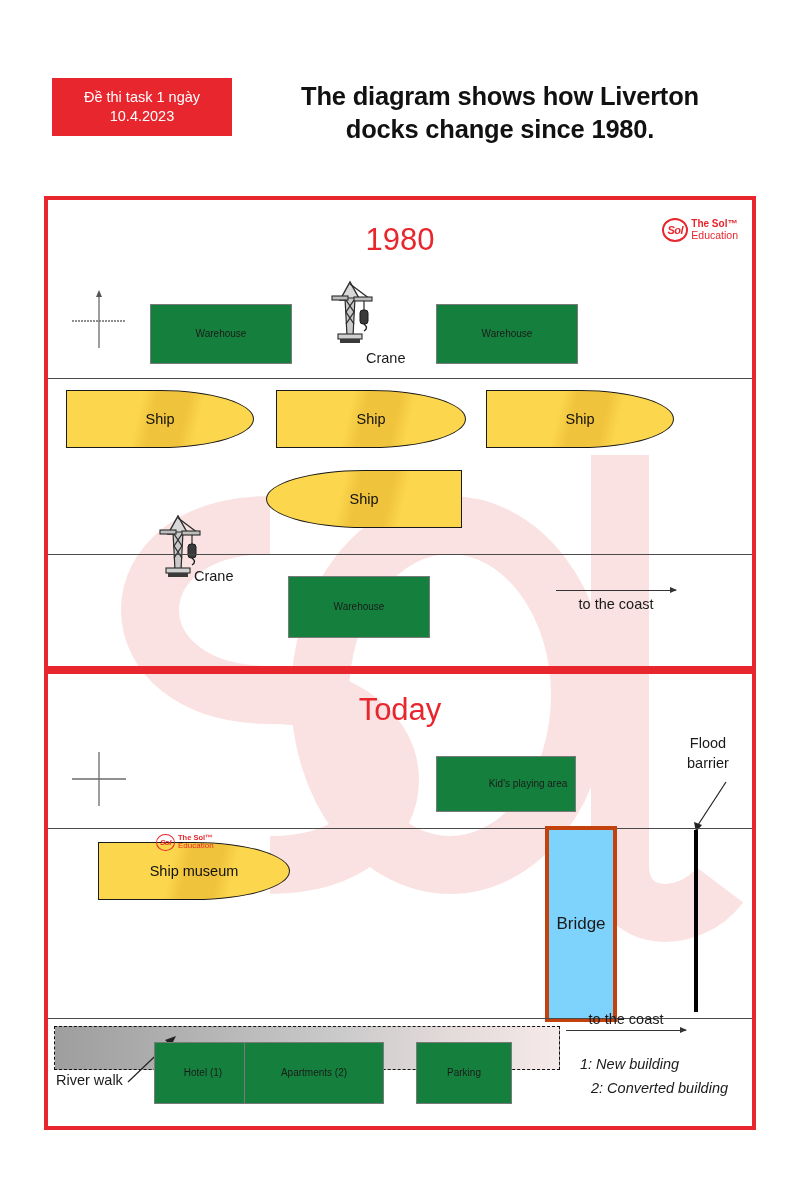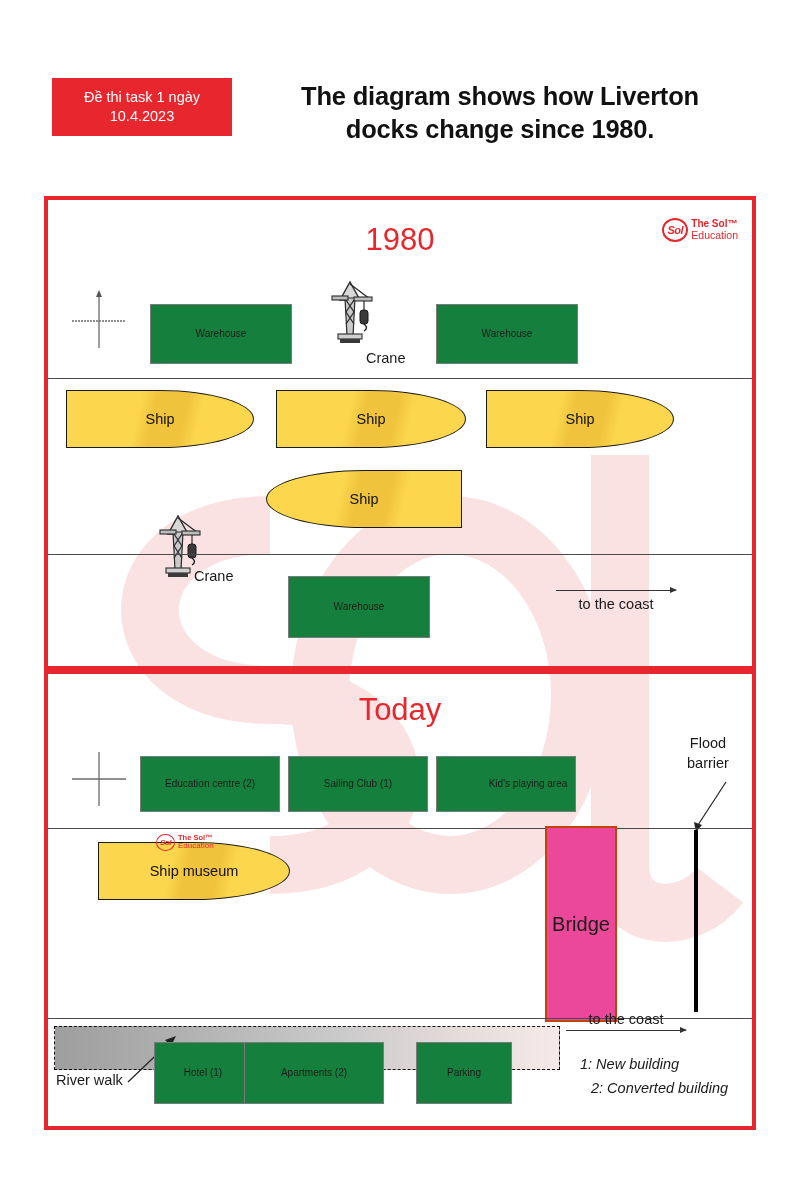--- a/index.html
+++ b/index.html
@@ -90,23 +90,23 @@
   
   .coast{position:absolute;width:120px;}
   .coast .shaft{position:absolute;left:0;top:0;width:120px;height:0;border-top:1.2px solid #333;}
   .coast .head{position:absolute;right:-1px;top:-3.5px;width:0;height:0;
     border-left:7px solid #333;border-top:3.5px solid transparent;border-bottom:3.5px solid transparent;}
   .coast .cap{position:absolute;left:0;top:6px;width:120px;text-align:center;
     font-size:14.5px;color:#1a1a1a;}
 
   
   #bridge{
-    position:absolute;background:#ec4899;border:2px solid #c2410c;
-    display:flex;align-items:center;justify-content:center;
-    font-size:20px;color:#1a1a1a;box-sizing:border-box;
+    position:absolute;background:#7dd3fc;border:4px solid #c2410c;
+    display:flex;align-items:center;justify-content:center;
+    font-size:17px;color:#1a1a1a;box-sizing:border-box;
   }
   #flood-line{position:absolute;width:4px;background:#000;}
 
   
   #riverwalk{
     position:absolute;border:1.4px dashed #111;box-sizing:border-box;
     background:linear-gradient(90deg,#9e9e9e 0%,#b3b3b3 28%,#c9c9c9 55%,#e3dada 78%,#f6e9e9 100%);
   }
 </style>
 </head>
@@ -230,22 +230,20 @@
 
     <div class="panel-title" style="top:18px;">Today</div>
 
     <div class="compass" style="left:22px;top:72px;">
       <svg width="58" height="64" viewBox="0 0 58 64">
         <line x1="29" y1="6" x2="29" y2="60" stroke="#6b6b6b" stroke-width="1.3"></line>
         <line x1="2" y1="33" x2="56" y2="33" stroke="#6b6b6b" stroke-width="1.3"></line>
       </svg>
     </div>
 
-    <div class="box" style="left:92px;top:82px;width:140px;height:56px;">Education centre (2)</div>
-    <div class="box" style="left:240px;top:82px;width:140px;height:56px;">Sailing Club (1)</div>
     <div class="box" style="left:388px;top:82px;width:140px;height:56px;padding-left:44px;">Kid's playing area</div>
 
     <div class="label" style="left:624px;top:60px;text-align:center;width:72px;line-height:1.35;">
       <div>Flood</div>
       <div>barrier</div>
     </div>
     <svg style="position:absolute;left:630px;top:104px;" width="60" height="58">
       <line x1="48" y1="4" x2="18" y2="50" stroke="#222" stroke-width="1.2"></line>
       <path d="M18 54 L16 44 L24 47 Z" fill="#222"></path>
     </svg>

